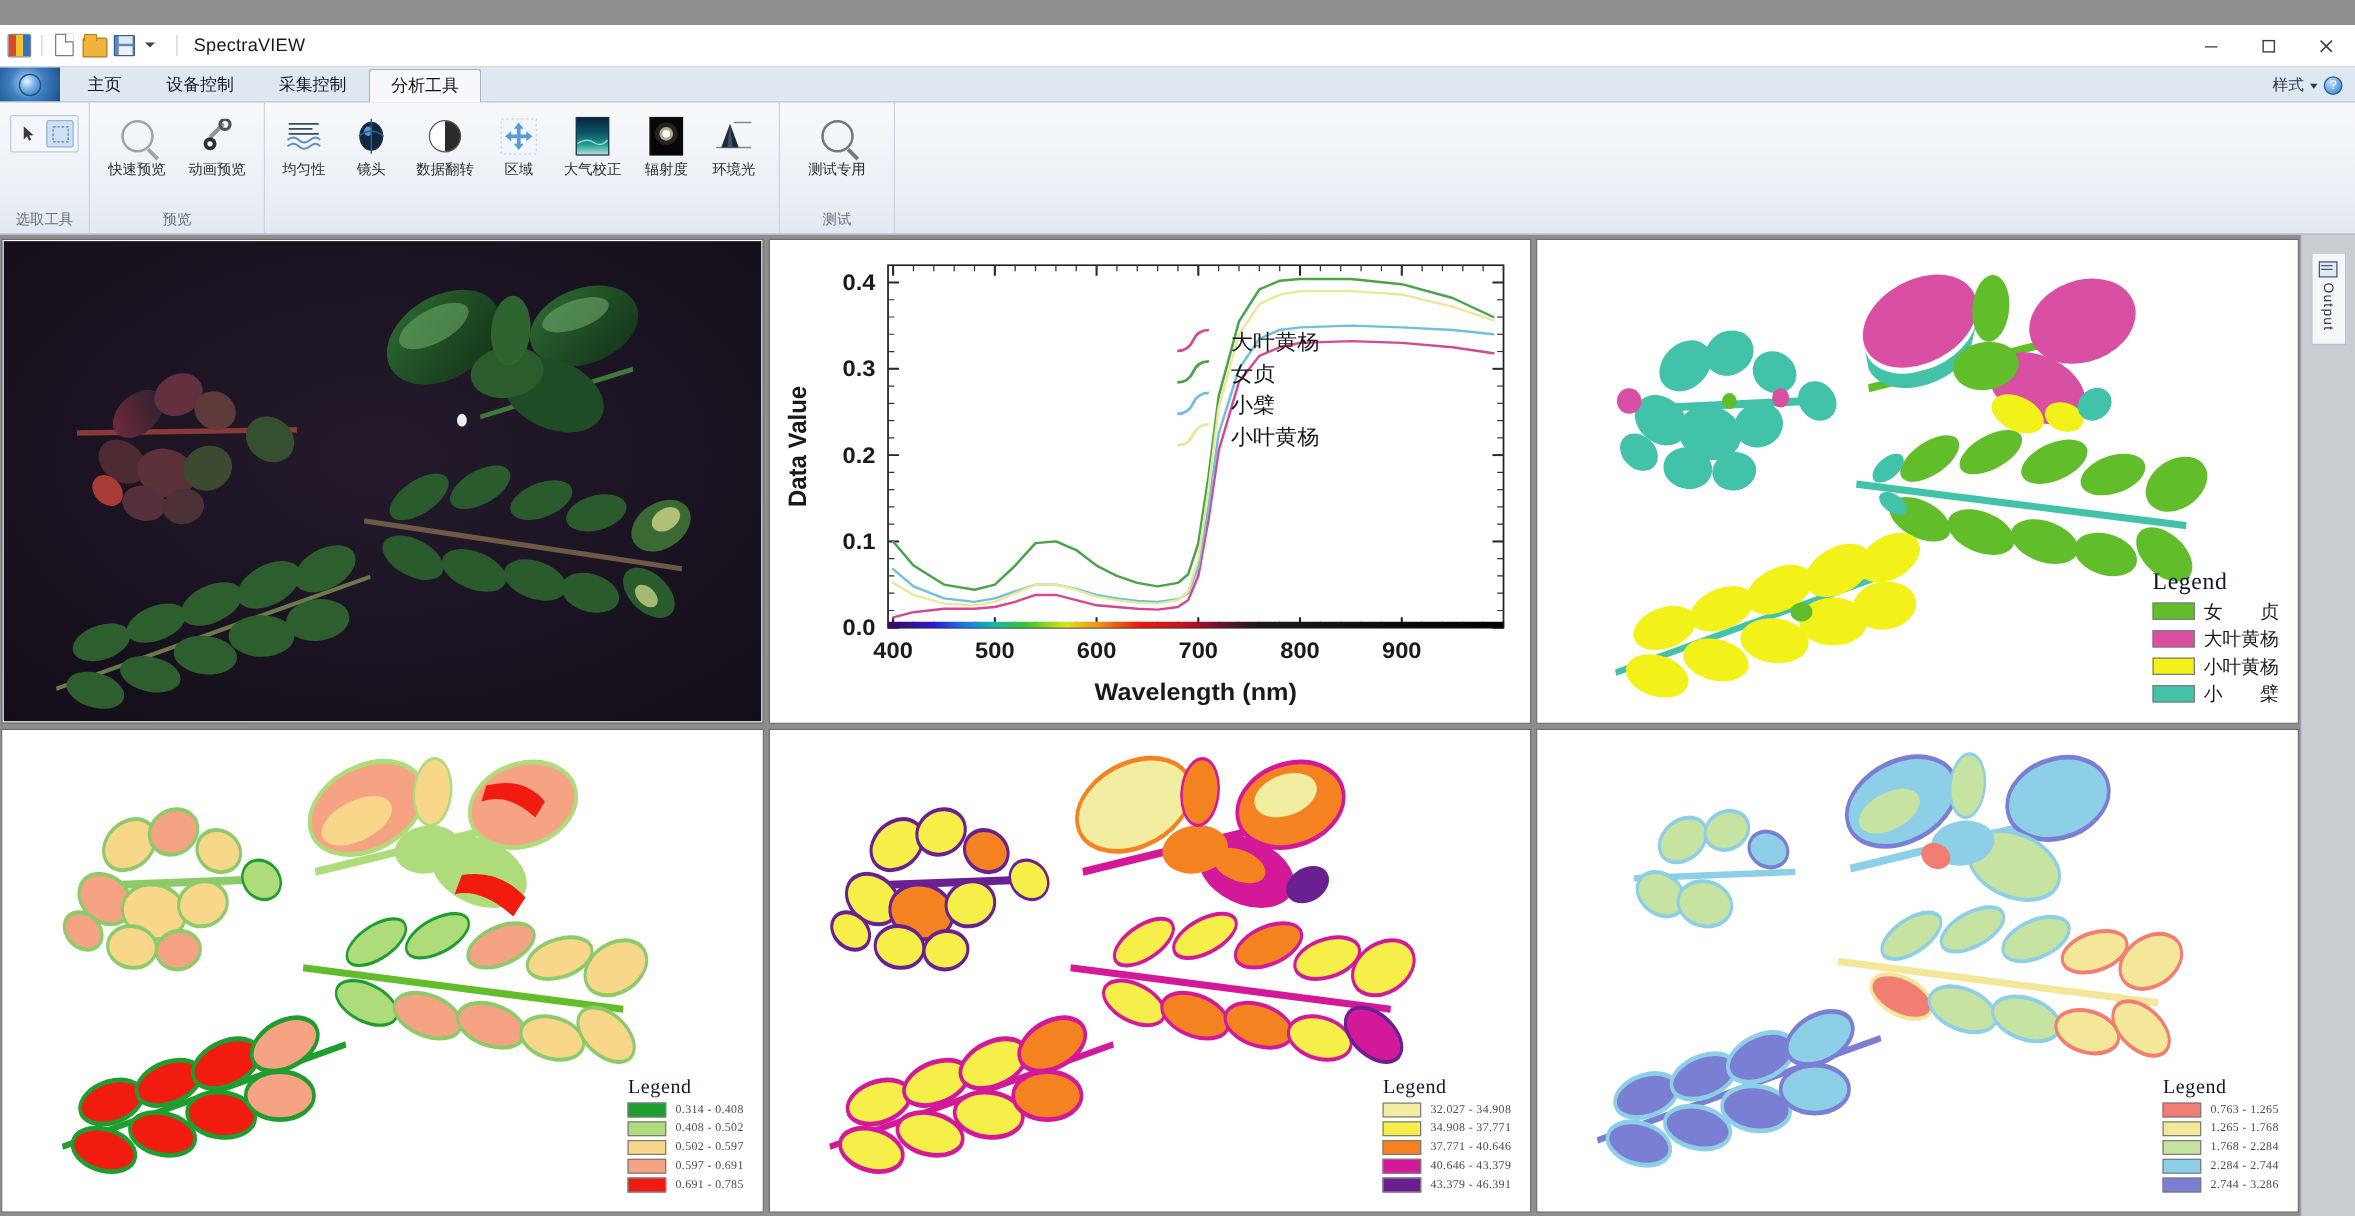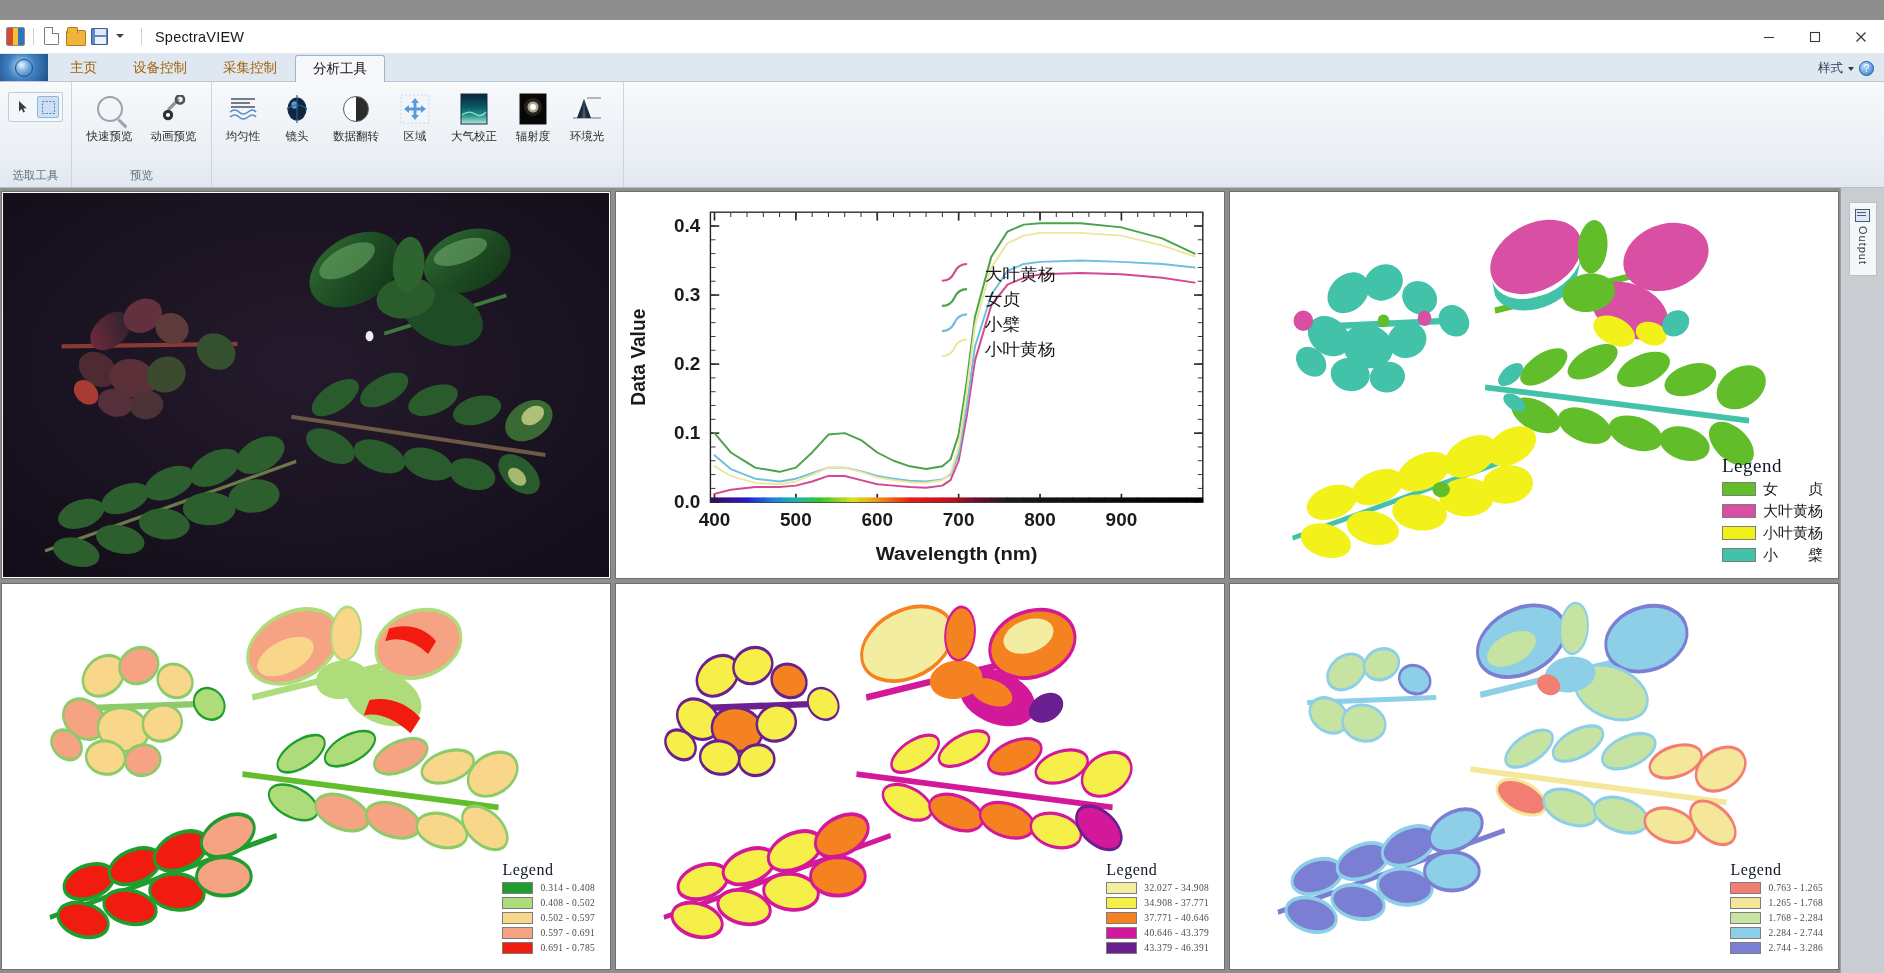--- a/index.html
+++ b/index.html
@@ -49,21 +49,21 @@
     width:48px; height:27px; margin-right:4px;
     background:radial-gradient(circle at 45% 45%, #bcd9f2 0%, #3f7fc0 45%, #1c4f88 100%);
     display:flex; align-items:center; justify-content:center;
   }
   .orb .globe{
     width:18px; height:18px; border-radius:50%;
     background:radial-gradient(circle at 35% 32%, #eaf5ff 0%, #7fb5e6 40%, #2a6bb0 100%);
     border:1px solid #184d86;
   }
   .tab{
-    padding:5px 17px 6px 17px; font-size:13.5px; color:#a16207; cursor:default;
+    padding:5px 17px 6px 17px; font-size:13.5px; color:#0f172a; cursor:default;
     border:1px solid transparent; border-bottom:none; line-height:15px;
   }
   .tab.active{
     background:#f6f8fb; border-color:#9fb4cc; border-radius:3px 3px 0 0;
     position:relative; top:1px; color:#111;
   }
   .styleblk{ position:absolute; right:10px; bottom:4px; display:flex; align-items:center; gap:5px; font-size:12.5px; color:#2a3a4d;}
   .styleblk .caret{ width:0;height:0;border-left:3.5px solid transparent;border-right:3.5px solid transparent;border-top:4px solid #2a3a4d; }
   .help-ic{ width:15px;height:15px;border-radius:50%;background:radial-gradient(circle at 35% 30%,#bfe0ff,#2d78c4);
             color:#fff;font-size:10px;display:flex;align-items:center;justify-content:center;border:1px solid #1e5b9b;}
@@ -317,20 +317,31 @@
               <path d="M11 23 L13 4 L15 23 Z" fill="#3e5468"></path>
             </svg>
           </span>
           <span class="cap">环境光</span>
         </div>
 
       </div>
     </div>
 
 
+    <div class="rgroup" style="width:92px;">
+      <div class="ritems" style="justify-content:center;">
+        <div class="rbtn wide">
+          <span class="glyph">
+            <span class="ic-mag dark"></span>
+          </span>
+          <span class="cap">测试专用</span>
+        </div>
+      </div>
+      <div class="rlabel">测试</div>
+    </div>
 
     <div class="rgroup" style="flex:1;border-right:none;"></div>
   </div>
 
   <div class="workspace">
     <div class="grid">
 
       <div class="panel photo">
         <svg viewBox="0 0 620 300" preserveAspectRatio="none">
           <defs>

